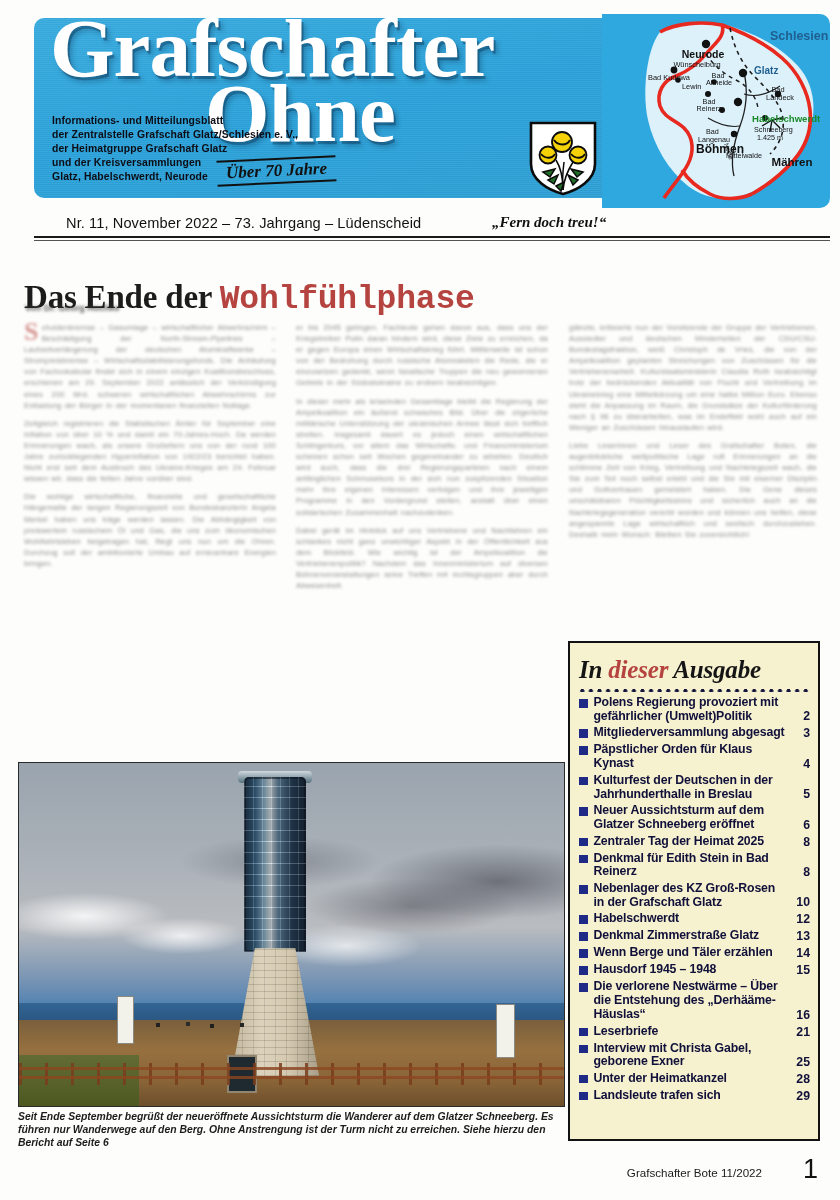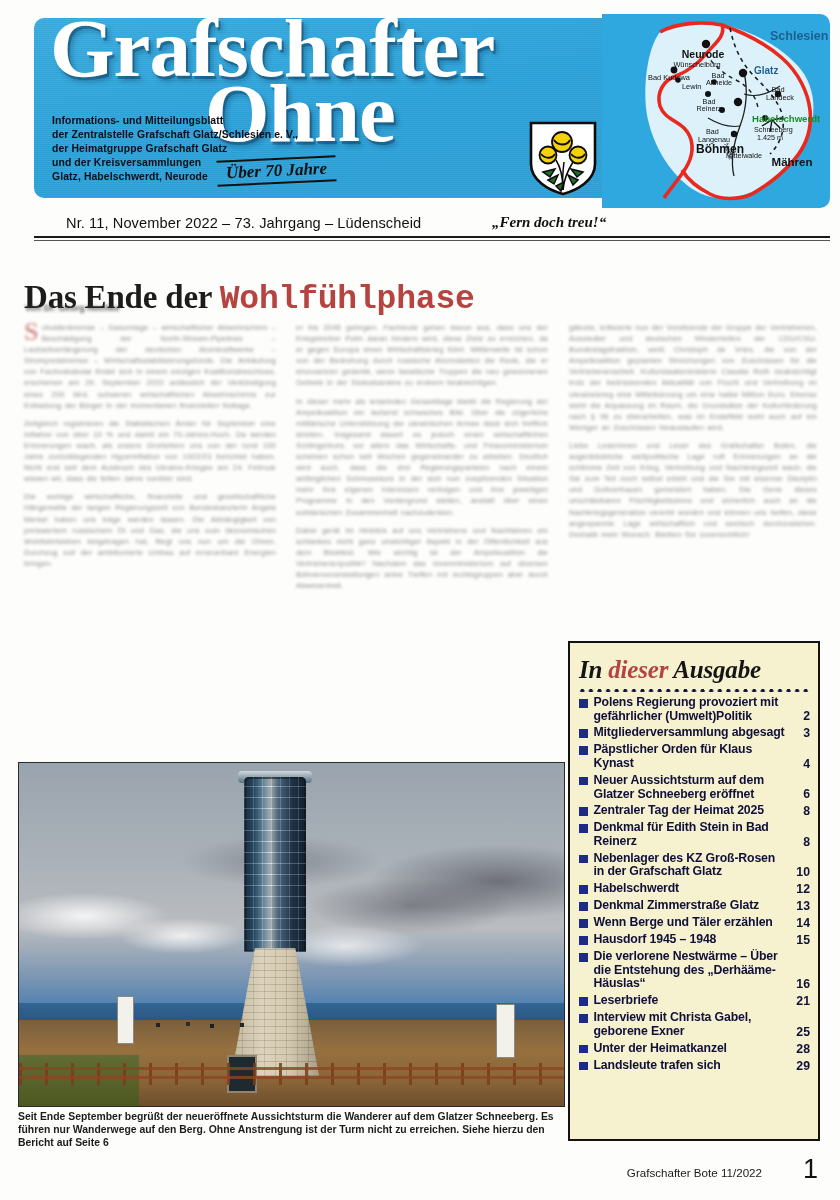--- a/index.html
+++ b/index.html
@@ -182,21 +182,21 @@
   .ph-sign2{position:absolute;right:9%;bottom:14%;width:17px;height:52px;background:#f2f1ea;border:1px solid #8a8a82;}
   .ph-people{position:absolute;left:24%;bottom:22%;width:110px;height:16px;
     background:
       radial-gradient(circle 4px at 8px 10px,#222,#222 60%,transparent 62%),
       radial-gradient(circle 4px at 38px 9px,#2b2b2b,#2b2b2b 60%,transparent 62%),
       radial-gradient(circle 4px at 62px 11px,#1f1f1f,#1f1f1f 60%,transparent 62%),
       radial-gradient(circle 4px at 92px 10px,#262626,#262626 60%,transparent 62%);}
 
   .caption{
     position:absolute;left:18px;top:1110px;width:548px;
-    font-size:10.4px;line-height:13.2px;font-weight:600;color:#1c1c1c;
+    font-size:10.4px;line-height:13.2px;font-style:italic;font-weight:600;color:#1c1c1c;
   }
 
   
   .toc{
     position:absolute;left:568px;top:641px;width:252px;height:500px;
     background:#f6f1cf;
     border:2.6px solid #121212;
     box-sizing:border-box;
   }
   .toc-inner{position:absolute;inset:0;padding:12px 8px 4px 7px;box-sizing:border-box;}
@@ -421,20 +421,27 @@
         <li class="toc-item">
             <span class="toc-sq"></span>
             <span class="toc-txtwrap">
               <span class="toc-txt">Päpstlicher Orden für Klaus Kynast</span>
               <span class="toc-pg">4</span>
             </span>
           </li>
         <li class="toc-item">
             <span class="toc-sq"></span>
             <span class="toc-txtwrap">
+              <span class="toc-txt">Kulturfest der Deutschen in der Jahrhunderthalle in Breslau</span>
+              <span class="toc-pg">5</span>
+            </span>
+          </li>
+        <li class="toc-item">
+            <span class="toc-sq"></span>
+            <span class="toc-txtwrap">
               <span class="toc-txt">Neuer Aussichtsturm auf dem Glatzer Schneeberg eröffnet</span>
               <span class="toc-pg">6</span>
             </span>
           </li>
         <li class="toc-item">
             <span class="toc-sq"></span>
             <span class="toc-txtwrap">
               <span class="toc-txt">Zentraler Tag der Heimat 2025</span>
               <span class="toc-pg">8</span>
             </span>

